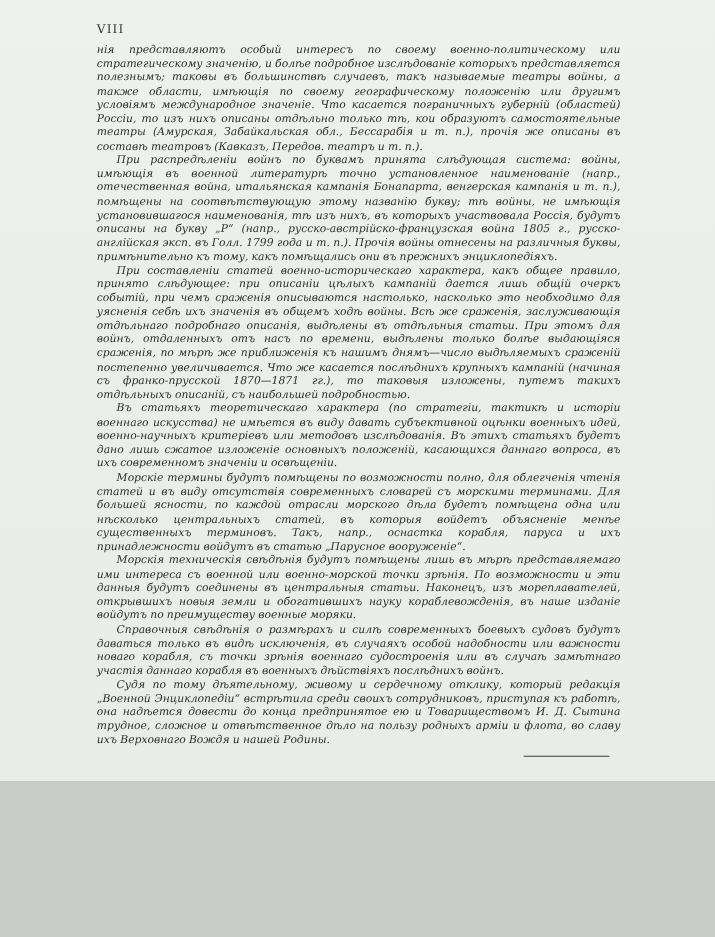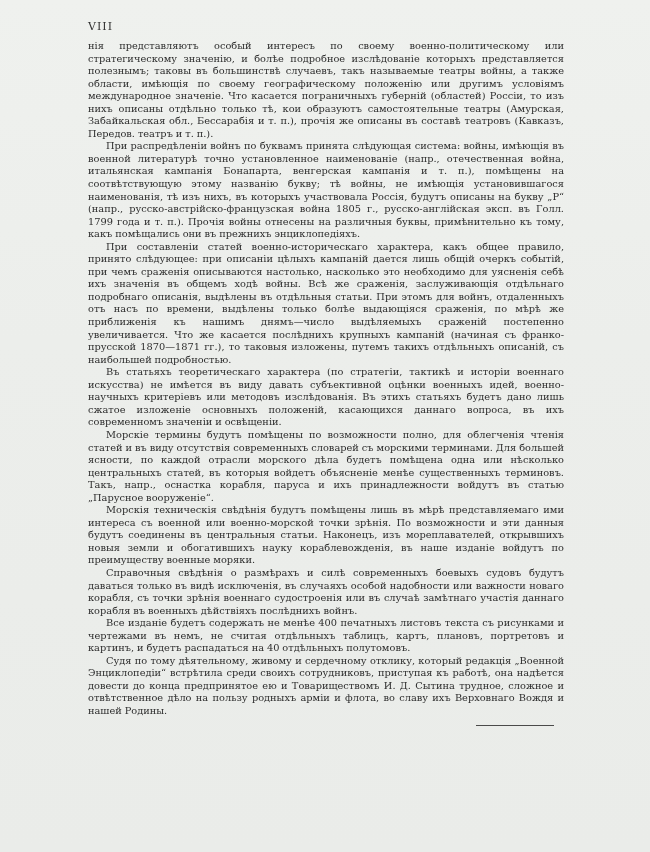--- a/index.html
+++ b/index.html
@@ -3,21 +3,21 @@
 <meta charset="utf-8">
 <style>
   html, body {
     margin: 0;
     padding: 0;
     background: #c9cbc6;
   }
   .page {
     position: relative;
     width: 650px;
-    height: 852px;
+    height: 710px;
     margin: 0 auto;
     background: #edefec;
     background-image: linear-gradient(180deg, #eff1ee 0%, #ecEEeb 40%, #eaece9 100%);
     overflow: hidden;
     color: #2b2b2b;
     font-family: "DejaVu Serif", "Liberation Serif", serif;
   }
   .page-number {
     position: absolute;
     left: 88px;
@@ -32,20 +32,21 @@
     top: 40px;
     width: 476px;
     font-size: 9.8px;
     line-height: 12.55px;
     text-align: justify;
     text-justify: inter-word;
     hyphens: auto;
     -webkit-hyphens: auto;
     word-spacing: -0.2px;
     color: #2d2d2d;
+    font-style: italic;
   }
   .text-block p {
     margin: 0;
     padding: 0;
     text-indent: 18px;
   }
   .text-block p.continuation {
     text-indent: 0;
   }
   .end-rule {
@@ -63,18 +64,17 @@
   <div class="page-number">VIII</div>
 
   <div class="text-block">
     <p class="continuation">нія представляютъ особый интересъ по своему военно-политическому или стратегическому значенію, и болѣе подробное изслѣдованіе которыхъ представляется полезнымъ; таковы въ большинствѣ случаевъ, такъ называемые театры войны, а также области, имѣющія по своему географическому положенію или другимъ условіямъ международное значеніе. Что касается пограничныхъ губерній (областей) Россіи, то изъ нихъ описаны отдѣльно только тѣ, кои образуютъ самостоятельные театры (Амурская, Забайкальская обл., Бессарабія и т. п.), прочія же описаны въ составѣ театровъ (Кавказъ, Передов. театръ и т. п.).</p>
     <p>При распредѣленіи войнъ по буквамъ принята слѣдующая система: войны, имѣющія въ военной литературѣ точно установленное наименованіе (напр., отечественная война, итальянская кампанія Бонапарта, венгерская кампанія и т. п.), помѣщены на соотвѣтствующую этому названію букву; тѣ войны, не имѣющія установившагося наименованія, тѣ изъ нихъ, въ которыхъ участвовала Россія, будутъ описаны на букву „Р“ (напр., русско-австрійско-французская война 1805 г., русско-англійская эксп. въ Голл. 1799 года и т. п.). Прочія войны отнесены на различныя буквы, примѣнительно къ тому, какъ помѣщались они въ прежнихъ энциклопедіяхъ.</p>
     <p>При составленіи статей военно-историческаго характера, какъ общее правило, принято слѣдующее: при описаніи цѣлыхъ кампаній дается лишь общій очеркъ событій, при чемъ сраженія описываются настолько, насколько это необходимо для уясненія себѣ ихъ значенія въ общемъ ходѣ войны. Всѣ же сраженія, заслуживающія отдѣльнаго подробнаго описанія, выдѣлены въ отдѣльныя статьи. При этомъ для войнъ, отдаленныхъ отъ насъ по времени, выдѣлены только болѣе выдающіяся сраженія, по мѣрѣ же приближенія къ нашимъ днямъ—число выдѣляемыхъ сраженій постепенно увеличивается. Что же касается послѣднихъ крупныхъ кампаній (начиная съ франко-прусской 1870—1871 гг.), то таковыя изложены, путемъ такихъ отдѣльныхъ описаній, съ наибольшей подробностью.</p>
     <p>Въ статьяхъ теоретическаго характера (по стратегіи, тактикѣ и исторіи военнаго искусства) не имѣется въ виду давать субъективной оцѣнки военныхъ идей, военно-научныхъ критеріевъ или методовъ изслѣдованія. Въ этихъ статьяхъ будетъ дано лишь сжатое изложеніе основныхъ положеній, касающихся даннаго вопроса, въ ихъ современномъ значеніи и освѣщеніи.</p>
     <p>Морскіе термины будутъ помѣщены по возможности полно, для облегченія чтенія статей и въ виду отсутствія современныхъ словарей съ морскими терминами. Для большей ясности, по каждой отрасли морского дѣла будетъ помѣщена одна или нѣсколько центральныхъ статей, въ которыя войдетъ объясненіе менѣе существенныхъ терминовъ. Такъ, напр., оснастка корабля, паруса и ихъ принадлежности войдутъ въ статью „Парусное вооруженіе“.</p>
     <p>Морскія техническія свѣдѣнія будутъ помѣщены лишь въ мѣрѣ представляемаго ими интереса съ военной или военно-морской точки зрѣнія. По возможности и эти данныя будутъ соединены въ центральныя статьи. Наконецъ, изъ мореплавателей, открывшихъ новыя земли и обогатившихъ науку кораблевожденія, въ наше изданіе войдутъ по преимуществу военные моряки.</p>
     <p>Справочныя свѣдѣнія о размѣрахъ и силѣ современныхъ боевыхъ судовъ будутъ даваться только въ видѣ исключенія, въ случаяхъ особой надобности или важности новаго корабля, съ точки зрѣнія военнаго судостроенія или въ случаѣ замѣтнаго участія даннаго корабля въ военныхъ дѣйствіяхъ послѣднихъ войнъ.</p>
-    <p>Все изданіе будетъ содержать не менѣе 400 печатныхъ листовъ текста съ рисунками и чертежами въ немъ, не считая отдѣльныхъ таблицъ, картъ, плановъ, портретовъ и картинъ, и будетъ распадаться на 40 отдѣльныхъ полутомовъ.</p>
     <p>Судя по тому дѣятельному, живому и сердечному отклику, который редакція „Военной Энциклопедіи“ встрѣтила среди своихъ сотрудниковъ, приступая къ работѣ, она надѣется довести до конца предпринятое ею и Товариществомъ И. Д. Сытина трудное, сложное и отвѣтственное дѣло на пользу родныхъ арміи и флота, во славу ихъ Верховнаго Вождя и нашей Родины.</p>
 
     <div class="end-rule"></div>
   </div>
 </div>
 
 </body></html>

